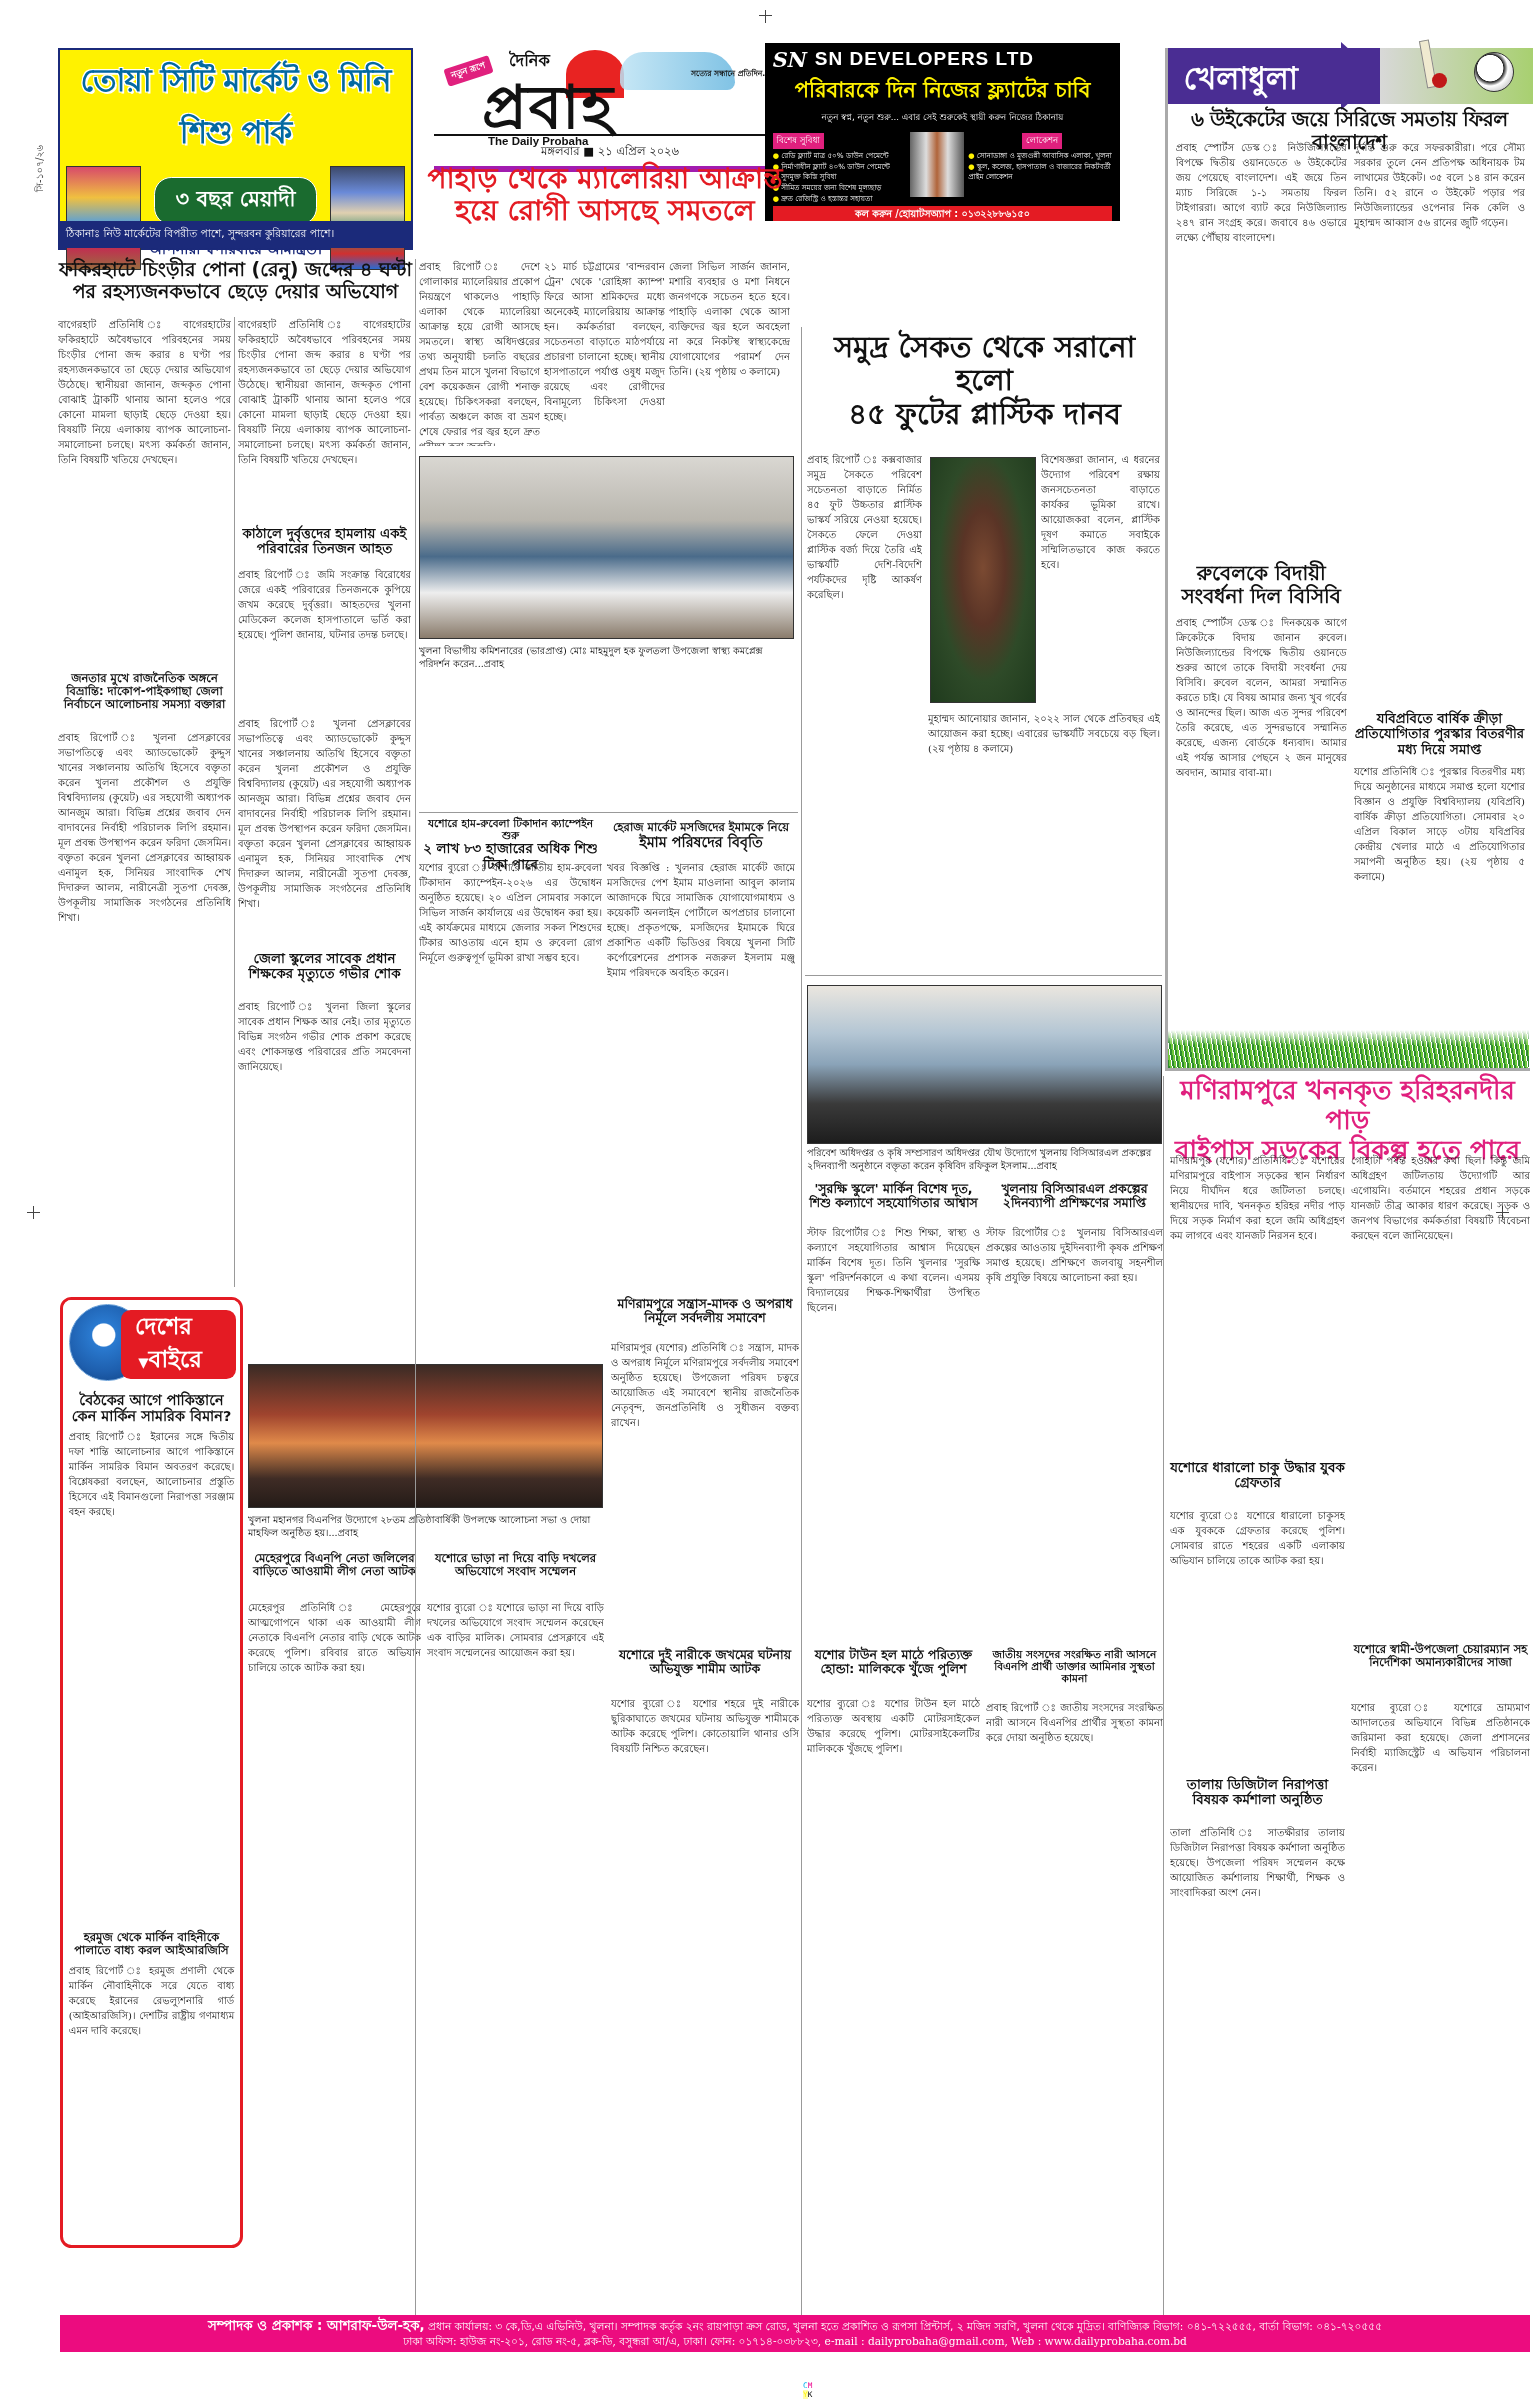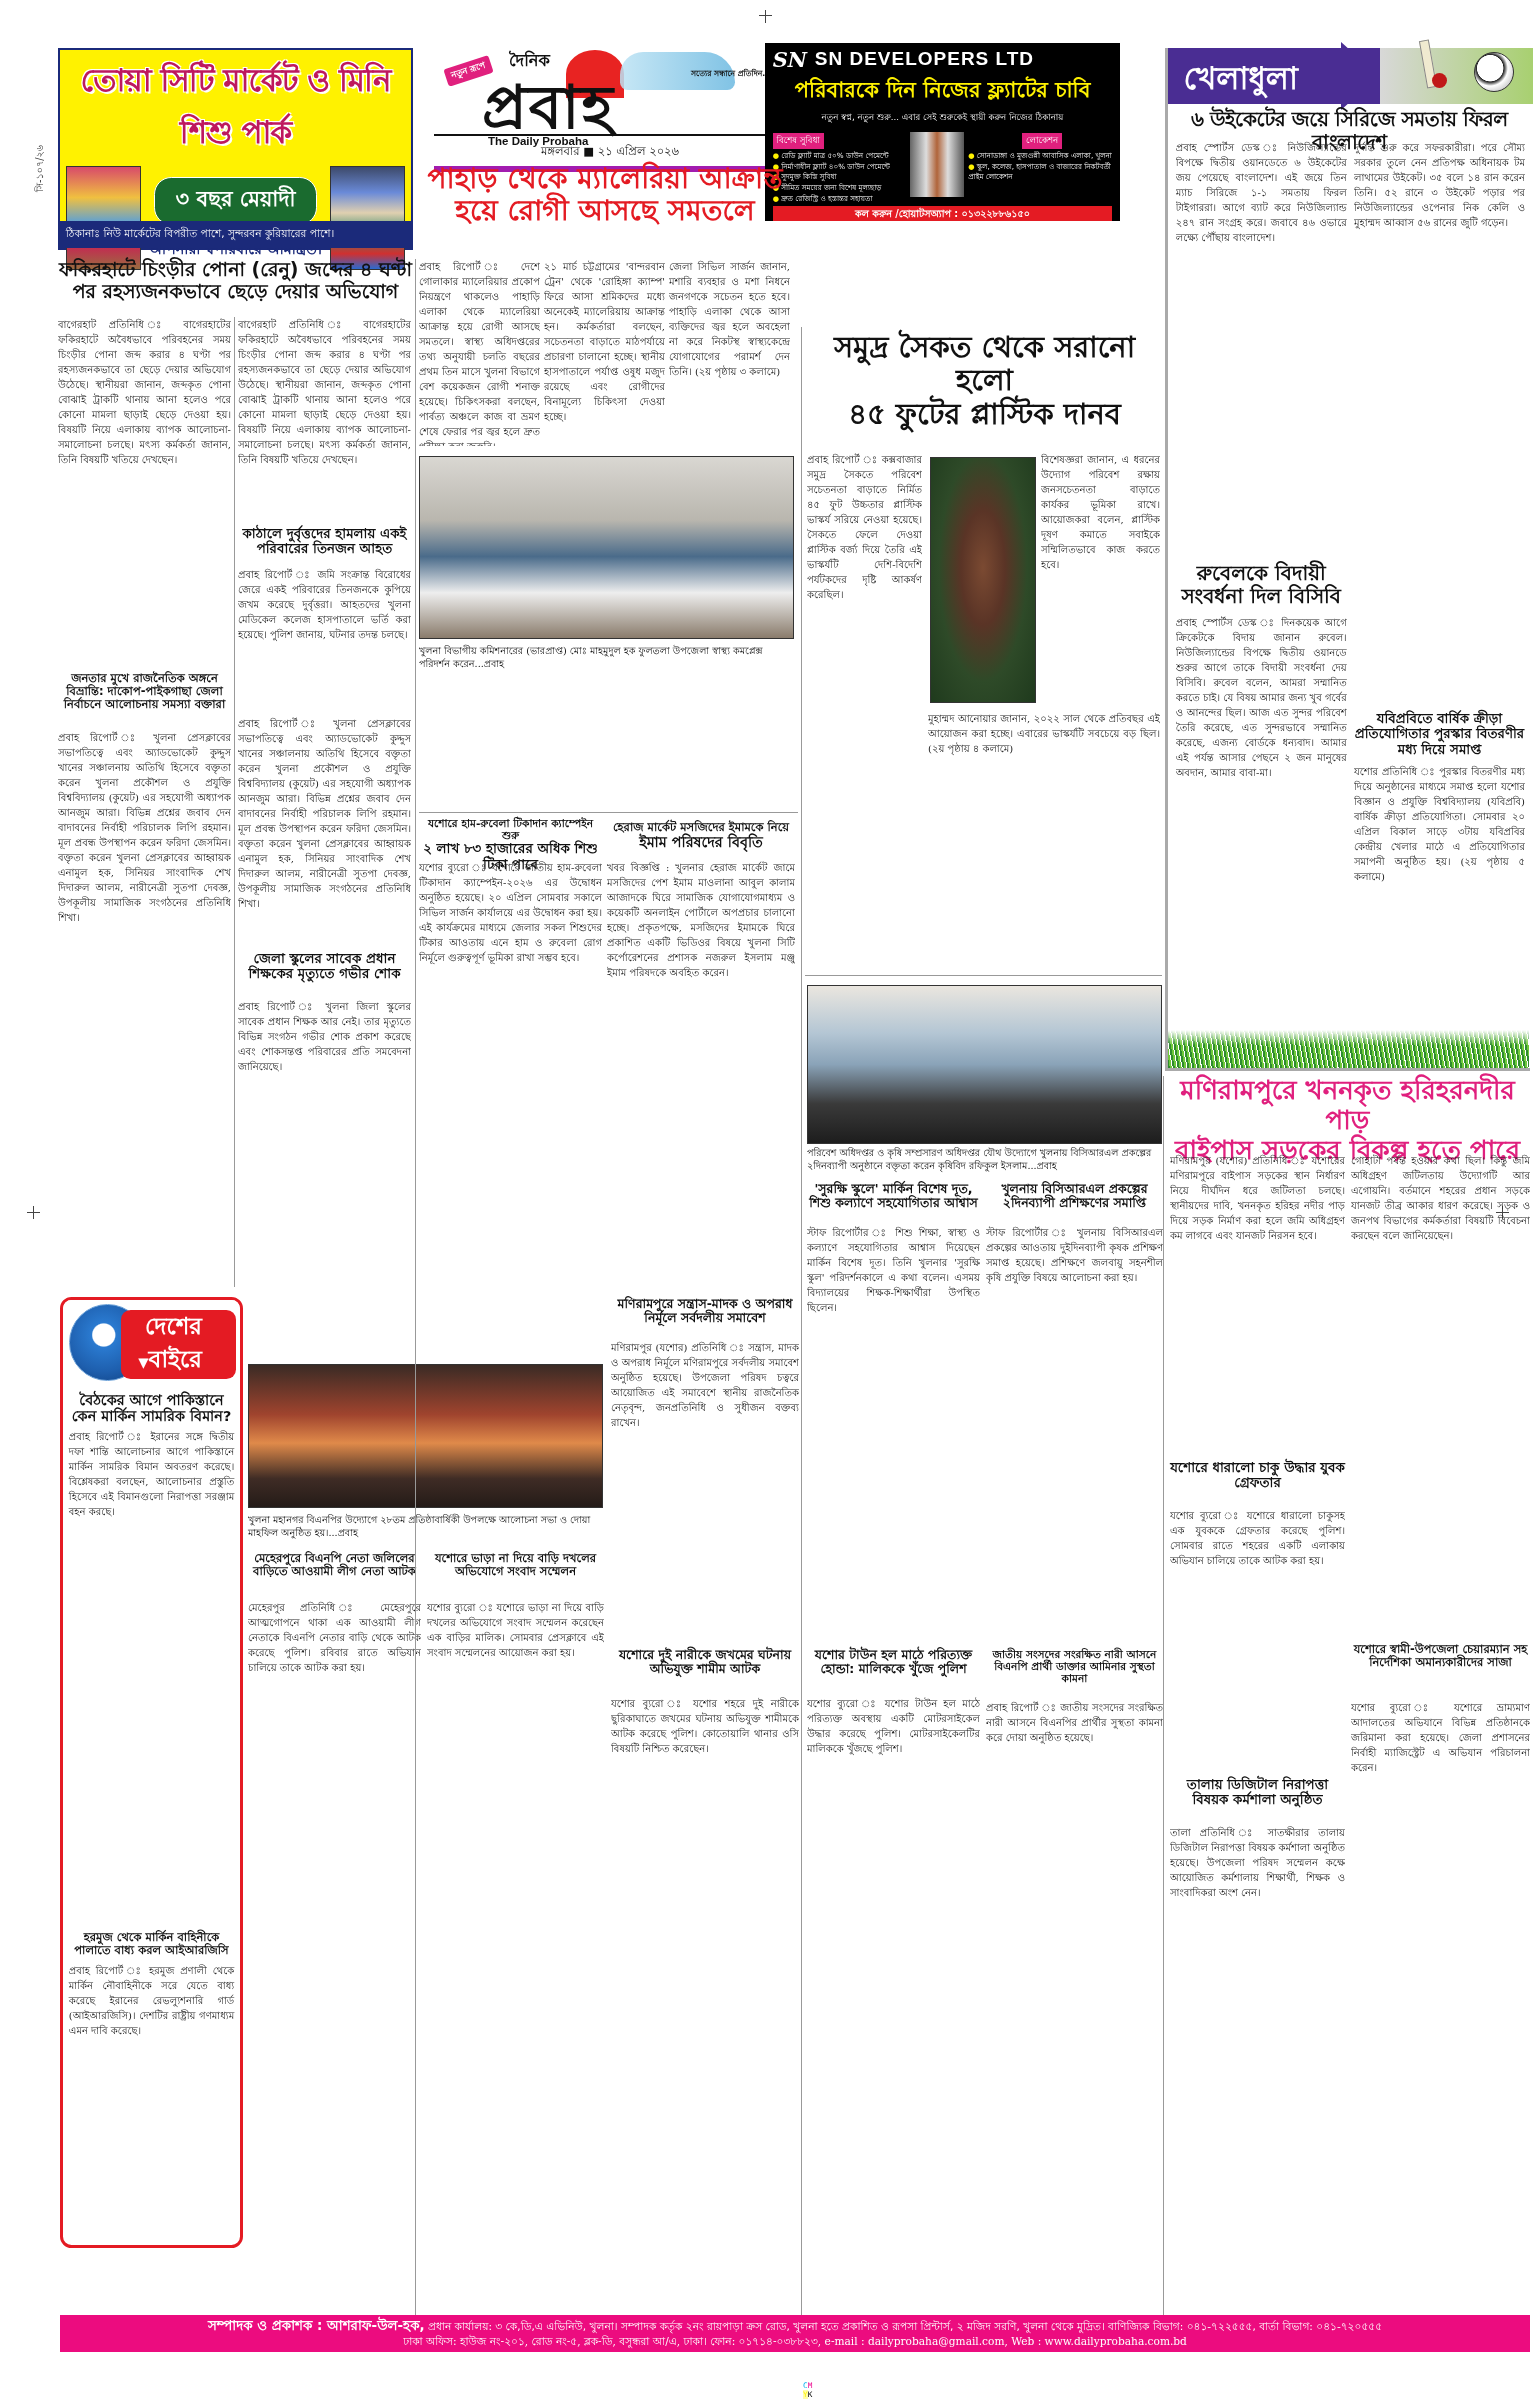--- a/index.html
+++ b/index.html
@@ -27,21 +27,21 @@
 <body>
 
 <div class="reg-mark" style="left:27px; top:1206px;"></div>
 <div class="reg-mark" style="left:1496px; top:1206px;"></div>
 <div class="reg-mark" style="left:759px; top:9.6px;"></div>
 <div class="abs" style="left:803px; top:2381px; font-size:7.7px; font-family:'DejaVu Sans Mono',monospace;">
   <span style="color:#00aeef;">C</span><span style="color:#ec008c;">M</span><br><span style="color:#fff200; background:#ffffaa;">Y</span><span style="color:#000;">K</span>
 </div>
 
 <div class="abs" style="left:58px; top:48px; width:355px; height:202px; background:#fff200; border:2.9px solid #1b2a7a;">
-  <div style="text-align:center; font-weight:bold; font-size:31px; color:#be185d; margin-top:5.8px; text-shadow: 1.9px 1.9px 0 #fff, -1px -1px 0 #fff, 1px -1px 0 #fff, -1px 1px 0 #fff; letter-spacing:-1px;">তোয়া সিটি মার্কেট ও মিনি শিশু পার্ক</div>
+  <div style="text-align:center; font-weight:bold; font-size:31px; color:#0369a1; margin-top:5.8px; text-shadow: 1.9px 1.9px 0 #fff, -1px -1px 0 #fff, 1px -1px 0 #fff, -1px 1px 0 #fff; letter-spacing:-1px;">তোয়া সিটি মার্কেট ও মিনি শিশু পার্ক</div>
   <div style="display:flex; justify-content:space-between; align-items:center; padding:5.8px 5.8px 0 5.8px;">
     <div class="photo" style="width:75px; height:104px; background:linear-gradient(180deg,#d84a6a 0%,#f0c040 30%,#5aa0d8 55%,#c03050 80%,#9a6c40 100%);"></div>
     <div style="flex:1; text-align:center; padding:0 3.8px;">
       <div style="display:inline-block; background:#1a6b2f; color:#fff; font-weight:bold; font-size:21px; padding:5.8px 21px; border-radius:17.3px; border:1.9px solid #fff; margin-top:3.8px;">৩ বছর মেয়াদী</div>
       <div style="color:#1b2a7a; font-weight:bold; font-size:14.4px; margin-top:13.4px;">আপনারা স্বপরিবারে আমন্ত্রিত।</div>
     </div>
     <div class="photo" style="width:75px; height:104px; background:linear-gradient(180deg,#3d4a6a 0%,#6a8ad8 25%,#e0d0b0 45%,#3a8a6a 65%,#d03030 85%,#2a6ad0 100%);"></div>
   </div>
   <div style="position:absolute; left:0; right:0; bottom:0; background:#1b2a7a; color:#fff; font-size:10.6px; padding:4.8px 5.8px; white-space:nowrap; overflow:hidden;">ঠিকানাঃ নিউ মার্কেটের বিপরীত পাশে, সুন্দরবন কুরিয়ারের পাশে।</div>
 </div>
@@ -165,21 +165,21 @@
 
 <div class="abs hl-black" style="left:807px; top:1182px; width:173px; font-size:12.5px;">'সুরক্ষি স্কুলে' মার্কিন বিশেষ দূত, শিশু কল্যাণে সহযোগিতার আশ্বাস</div>
 <div class="abs col-text" style="left:807px; top:1225px; width:173px; height:413px;">স্টাফ রিপোর্টার ঃ শিশু শিক্ষা, স্বাস্থ্য ও কল্যাণে সহযোগিতার আশ্বাস দিয়েছেন মার্কিন বিশেষ দূত। তিনি খুলনার 'সুরক্ষি স্কুল' পরিদর্শনকালে এ কথা বলেন। এসময় বিদ্যালয়ের শিক্ষক-শিক্ষার্থীরা উপস্থিত ছিলেন।</div>
 <div class="abs hl-black" style="left:986px; top:1182px; width:177px; font-size:12.5px;">খুলনায় বিসিআরএল প্রকল্পের ২দিনব্যাপী প্রশিক্ষণের সমাপ্তি</div>
 <div class="abs col-text" style="left:986px; top:1225px; width:177px; height:413px;">স্টাফ রিপোর্টার ঃ খুলনায় বিসিআরএল প্রকল্পের আওতায় দুইদিনব্যাপী কৃষক প্রশিক্ষণ সমাপ্ত হয়েছে। প্রশিক্ষণে জলবায়ু সহনশীল কৃষি প্রযুক্তি বিষয়ে আলোচনা করা হয়।</div>
 
 <div class="abs" style="left:60px; top:1297px; width:183px; height:951px; border:3.8px solid #e41b23; border-radius:11.5px; overflow:hidden;">
   <div style="position:relative; height:88px; background:#fff;">
     <div style="position:absolute; left:5.8px; top:3.8px; width:77px; height:77px; border-radius:50%; background:radial-gradient(circle at 45% 40%, #ffffff 0%, #ffffff 18%, #2a7ad0 20%, #1e5fae 60%, #0d3b7a 100%); border:1.9px solid #6aa0d8;"></div>
     <div style="position:absolute; left:58px; top:9.6px; right:3.8px; height:69px; background:#e41b23; border-radius:9.6px;">
-      <div style="color:#fff; font-weight:bold; font-size:23px; padding-left:24px; line-height:33px;">দেশের</div>
+      <div style="color:#fff; font-weight:bold; font-size:23px; padding-left:14px; line-height:33px;">দেশের</div>
       <div style="color:#fff; font-weight:bold; font-size:23px; padding-left:17.3px; line-height:33px;"><span style="font-size:13.4px;">▼</span><span>বাইরে</span></div>
     </div>
   </div>
   <div class="hl-black" style="font-size:14.4px; padding:3.8px 5.8px 1.9px;">বৈঠকের আগে পাকিস্তানে কেন মার্কিন সামরিক বিমান?</div>
   <div class="col-text" style="padding:1.9px 5.8px; height:500px;">প্রবাহ রিপোর্ট ঃ ইরানের সঙ্গে দ্বিতীয় দফা শান্তি আলোচনার আগে পাকিস্তানে মার্কিন সামরিক বিমান অবতরণ করেছে। বিশ্লেষকরা বলছেন, আলোচনার প্রস্তুতি হিসেবে এই বিমানগুলো নিরাপত্তা সরঞ্জাম বহন করছে।</div>
   <div class="hl-black" style="font-size:11.5px; padding:3.8px 5.8px;">হরমুজ থেকে মার্কিন বাহিনীকে পালাতে বাধ্য করল আইআরজিসি</div>
   <div class="col-text" style="padding:1.9px 5.8px; height:288px;">প্রবাহ রিপোর্ট ঃ হরমুজ প্রণালী থেকে মার্কিন নৌবাহিনীকে সরে যেতে বাধ্য করেছে ইরানের রেভল্যুশনারি গার্ড (আইআরজিসি)। দেশটির রাষ্ট্রীয় গণমাধ্যম এমন দাবি করেছে।</div>
 </div>
 
 <div class="abs photo crowd" style="left:248px; top:1364px; width:355px; height:144px;"></div>

